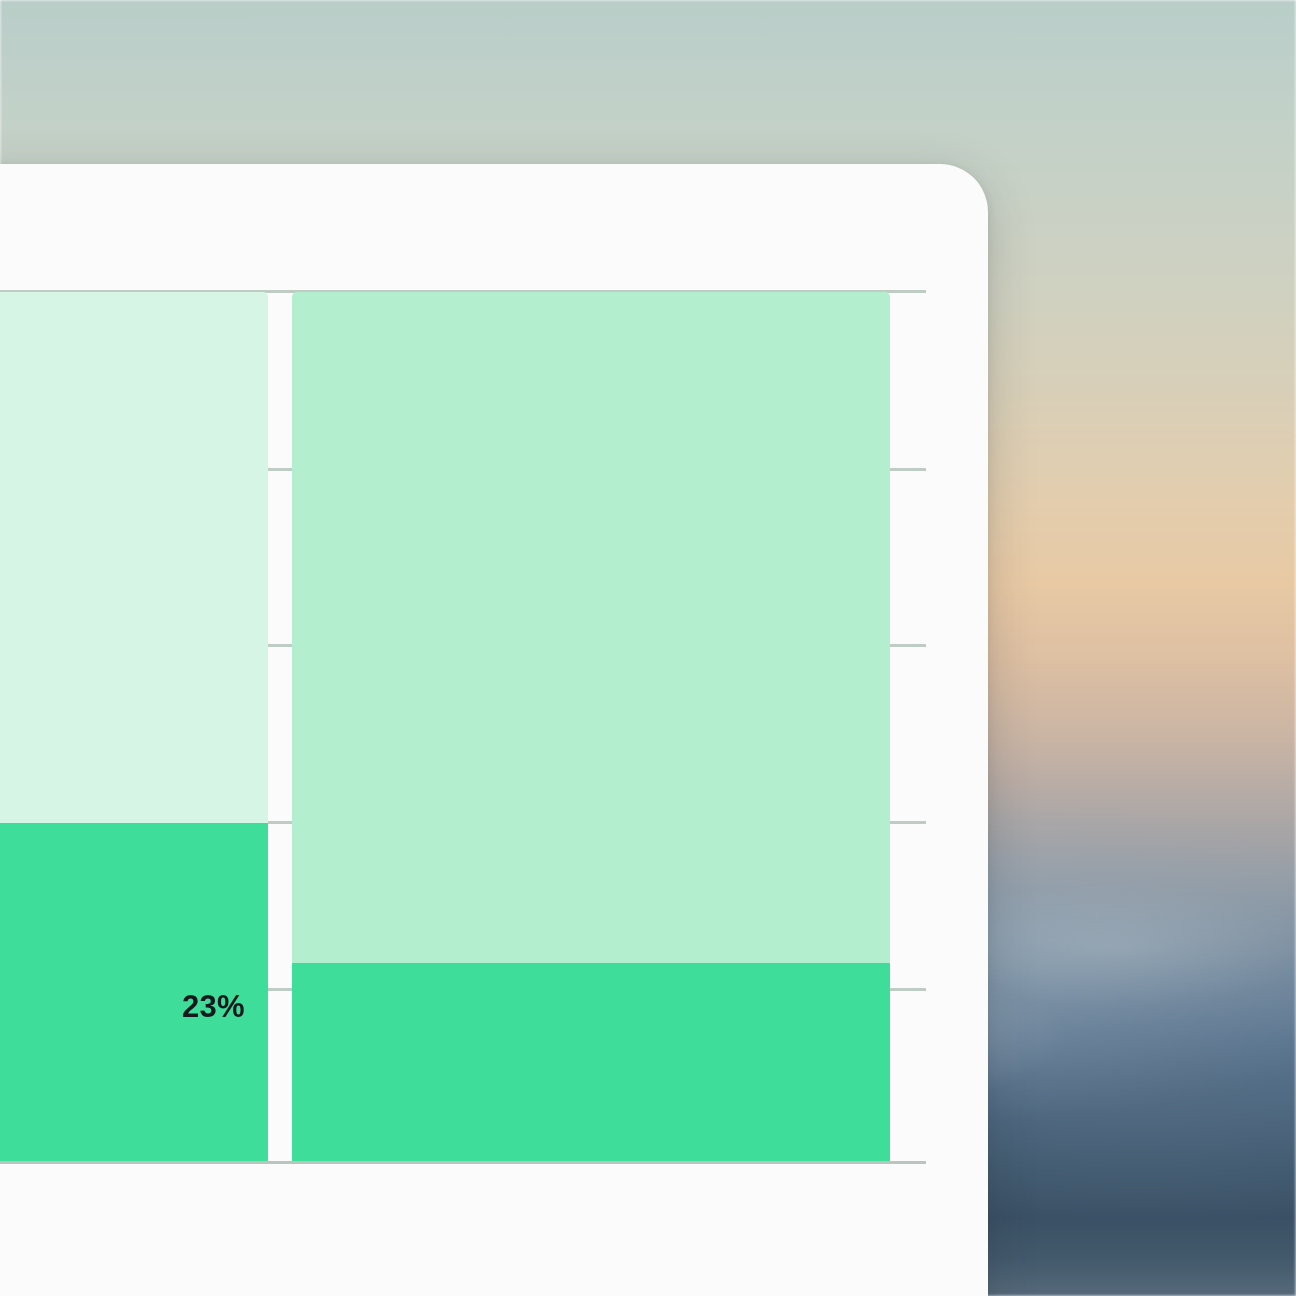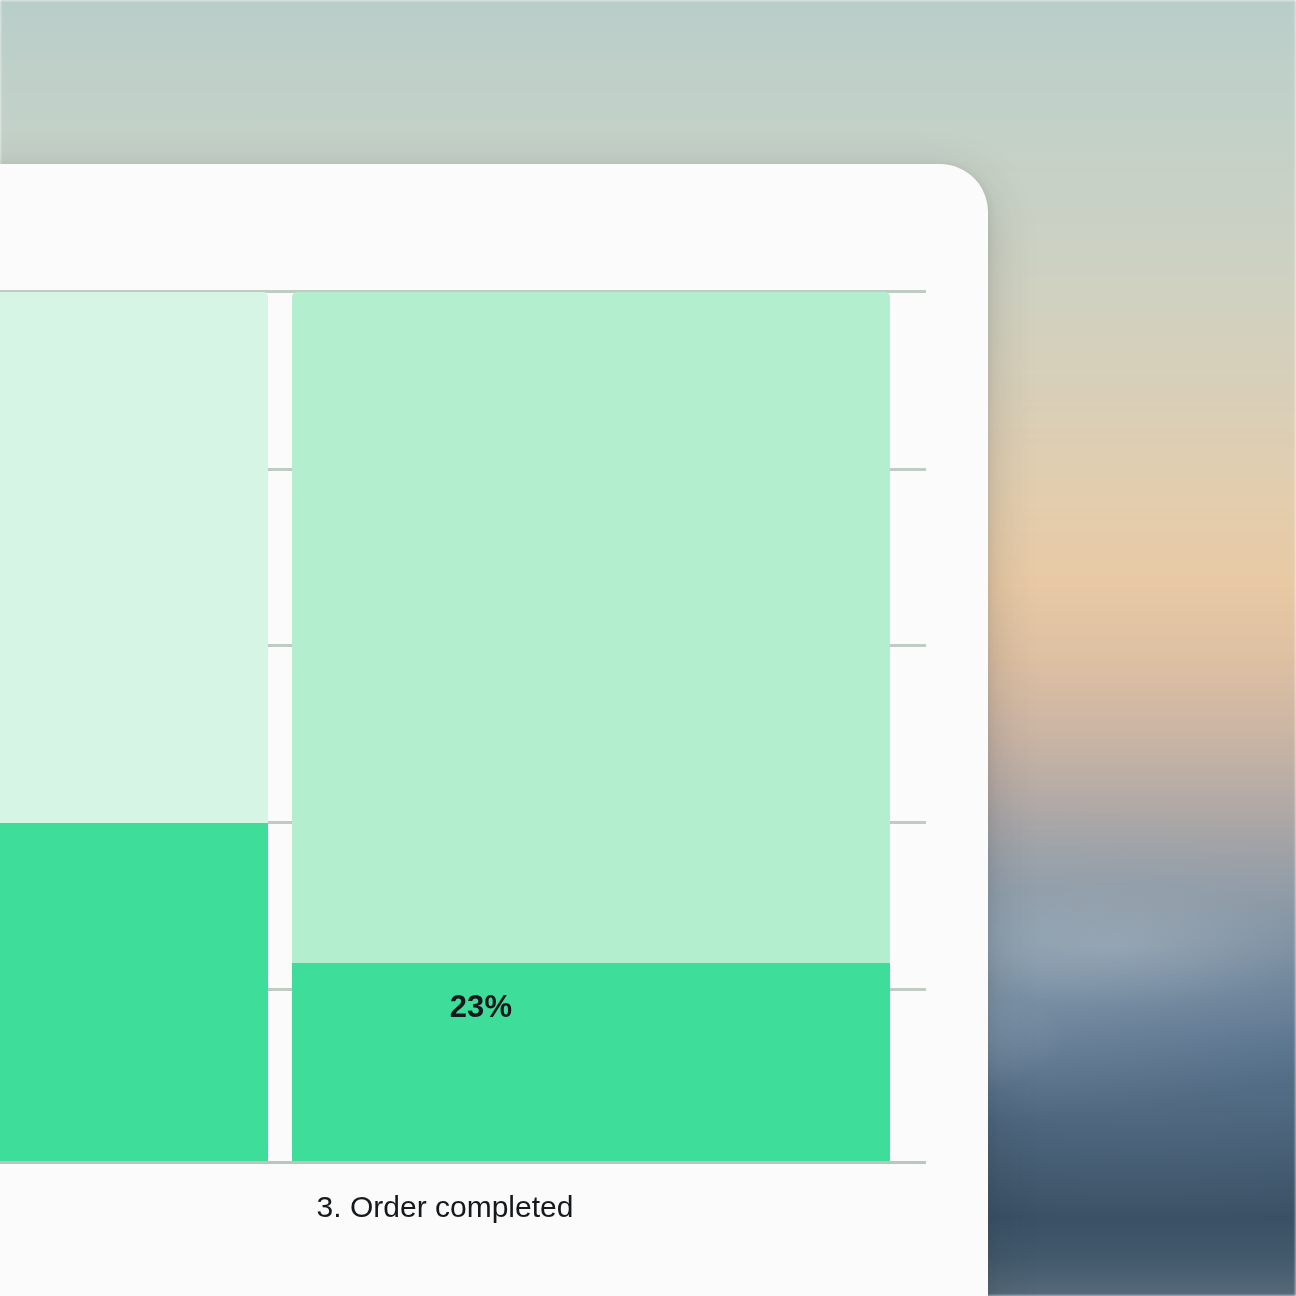--- a/index.html
+++ b/index.html
@@ -110,21 +110,20 @@
     width: 100%;
   }
   .bar-seg.top {
     border-top-left-radius: 5px;
     border-top-right-radius: 5px;
   }
 
   .bar-label {
     position: absolute;
     width: 100%;
-    text-align: center;
     font-size: 31px;
     font-weight: bold;
     color: #15181c;
     letter-spacing: 0.2px;
   }
 
   .cat-label {
     position: absolute;
     text-align: center;
     font-size: 30px;
@@ -158,18 +157,17 @@
 
         <div class="bar" style="left:292px; width:598px; height:871px;">
           <div class="bar-seg top" style="top:0; height:671px; background:#b3eecf;"></div>
           <div class="bar-seg" style="top:671px; height:200px; background:#3fdd9a;"></div>
           <div class="bar-label" style="top:697px; left:-110px;">23%</div>
         </div>
 
         <div class="gridline baseline" style="top:869px;"></div>
       </div>
 
-      <div class="cat-label" style="left:292px; top:1026px; width:598px; margin-left:-146px;">3. Order completed</div>
 
     </div>
   </div>
 
 </div>
 
 </body></html>

